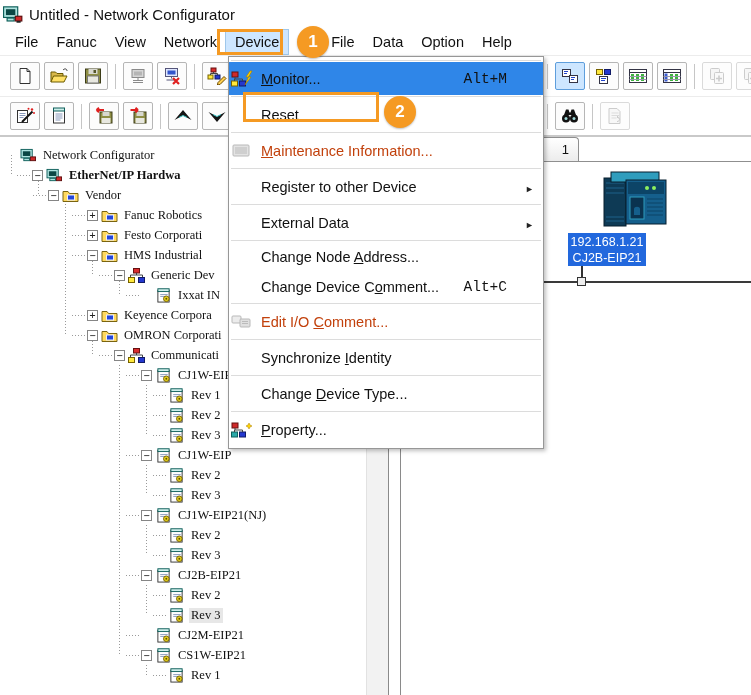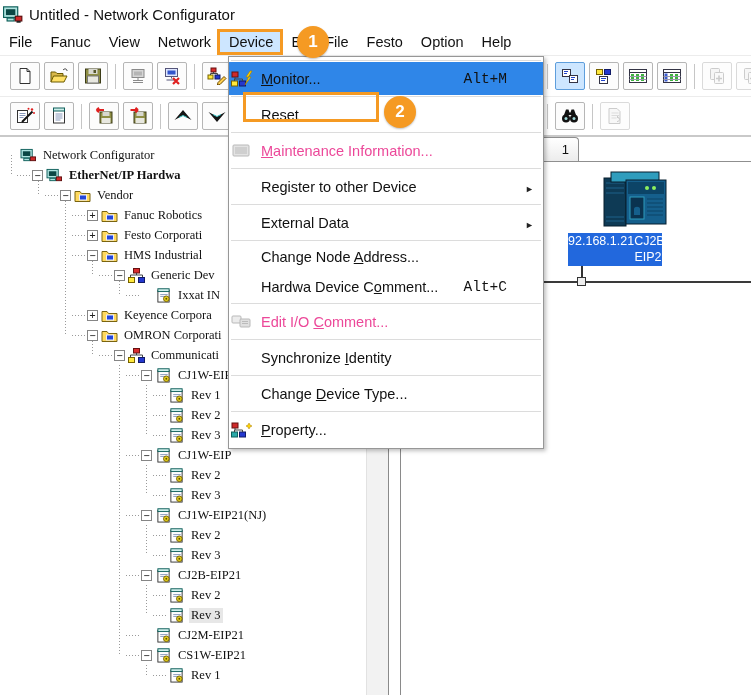--- a/index.html
+++ b/index.html
@@ -5,21 +5,21 @@
   html,body{margin:0;padding:0;}
   body{width:751px;height:695px;position:relative;background:#fff;overflow:hidden;
        font-family:"Liberation Sans",sans-serif;color:#111;}
   svg{display:block}
   
   .titlebar{position:absolute;left:0;top:0;width:100%;height:28px;display:flex;align-items:center;background:#fff;}
   .titlebar .appicon{margin:0 6px 0 3px}
   .titlebar .title{font-size:15px;}
   
   .menubar{position:absolute;left:0;top:28px;width:100%;height:28px;display:flex;align-items:center;
-           box-sizing:border-box;background:#fff;border-bottom:1px solid #ececec;font-size:14.5px;}
+           padding-left:6px;box-sizing:border-box;background:#fff;border-bottom:1px solid #ececec;font-size:14.5px;}
   .mitem{padding:4px 9px;}
   .mitem.active{background:#cde6ff;outline:1px solid #9fc7ea;text-align:center;}
   
   .tb{position:absolute;left:0;width:100%;display:flex;align-items:center;gap:4px;
       padding-left:10px;box-sizing:border-box;background:#fff;}
   .tb1{top:56px;height:41px;border-bottom:1px solid #ececec;}
   .tb2{top:97px;height:39px;border-bottom:1px solid #c9c9c9;}
   .tbtn{width:28px;height:26px;border:1px solid #b6b6b6;border-radius:2px;background:#fcfcfc;
         display:flex;align-items:center;justify-content:center;flex:none;}
   .tbtn.selected{background:#cde6ff;border-color:#5e9edc;}
@@ -29,31 +29,31 @@
   
   .treepanel{position:absolute;left:0;top:136px;width:389px;height:559px;background:#fff;
              border-top:1px solid #c9c9c9;border-right:1px solid #8a8a8a;box-sizing:border-box;overflow:hidden;}
   .scrollstrip{position:absolute;right:0;top:0;bottom:0;width:21px;background:#f2f2f2;border-left:1px solid #e2e2e2;}
   .canvas{position:absolute;left:400px;top:136px;width:351px;height:559px;background:#fff;
           border-top:1px solid #c9c9c9;border-left:1px solid #8a8a8a;box-sizing:border-box;}
   .tabline{position:absolute;left:0;top:24px;width:100%;height:1px;background:#8f8f8f;}
   .tab{position:absolute;left:124px;top:0;width:54px;height:24px;border:1px solid #8f8f8f;border-bottom:none;
        border-radius:4px 4px 0 0;background:linear-gradient(#ffffff,#ececec);font-size:13px;
        display:flex;align-items:center;justify-content:flex-end;padding-right:9px;box-sizing:border-box;}
-  .devlabel{position:absolute;left:167px;top:96px;width:94px;height:33px;background:#2268dd;color:#fff;
-            font-size:12.5px;line-height:1.28;text-align:center;display:flex;justify-content:center;}
+  .devlabel{position:absolute;left:167px;top:96px;width:78px;height:33px;background:#2268dd;color:#fff;
+            font-size:12.5px;line-height:1.28;text-align:center;display:flex;flex-direction:column;justify-content:center;}
   .dropwire{position:absolute;left:180px;top:129px;width:2px;height:13px;background:#333;}
   .trunk{position:absolute;left:0;top:144px;width:100%;height:2px;background:#3a3a3a;}
   .node{position:absolute;left:176px;top:140px;width:9px;height:9px;background:#eee;border:1px solid #333;box-sizing:border-box;}
   .plc{position:absolute;left:202px;top:34px;}
   
   .tree{position:absolute;left:0;top:8px;right:22px;}
   .trow{display:flex;align-items:center;height:20px;white-space:nowrap;overflow:hidden;
         font-family:Liberation Serif, serif;font-size:12.5px;}
-  .lv0{padding-left:6px}.lv1{padding-left:32px}.lv2{padding-left:60px}.lv3{padding-left:87px}
+  .lv0{padding-left:6px}.lv1{padding-left:32px}.lv2{padding-left:48px}.lv3{padding-left:87px}
   .lv4{padding-left:114px}.lv5{padding-left:141px}.lv6{padding-left:168px}
   .stub{width:14px;height:1px;margin-left:-15px;margin-right:1px;flex:none;
         background:repeating-linear-gradient(to right,#9a9a9a 0 1px,transparent 1px 3px);}
   .exp{width:11px;height:11px;border:1px solid #858585;background:#fff;flex:none;margin-right:3px;
        position:relative;box-sizing:border-box;}
   .exp::before{position:absolute;left:1px;top:-3px;width:7px;text-align:center;font:10px/11px "DejaVu Sans Mono",monospace;color:#222;}
   .exp.minus::before{content:"−";top:-1px;}
   .exp.plus::before{content:"+";top:-1px;}
   .noexp{width:14px;flex:none;}
   .ticon{width:17px;height:15px;flex:none;margin-right:4px;}
@@ -64,21 +64,21 @@
   
   .dropdown{position:absolute;left:228px;top:56px;width:316px;background:#fff;border:1px solid #979797;
             box-shadow:2px 2px 4px rgba(0,0,0,.25);z-index:50;padding:2px 0;box-sizing:border-box;font-size:14.5px;}
   .ditem{display:flex;align-items:center;height:33px;padding:0 8px 0 2px;}
   .ditem .micon{width:27px;height:20px;flex:none;margin-right:3px;display:flex;align-items:center;}
   .ditem .dlabel{flex:1;}
   .ditem .dshort{margin-right:18px;font-family:Liberation Mono, monospace;}
   .ditem .darrow{width:10px;flex:none;}
   .ditem.has-sub .darrow::before{content:"►";font-size:9px;color:#222;}
   .ditem.selected{background:#2f86e8;}
-  .ditem.disabled{color:#ec4899;}
+  .ditem.disabled{color:#c2410c;}
   .dsep{height:1px;background:#dcdcdc;margin:1px 2px;}
   
   .anno-box{position:absolute;border:3px solid #f59a23;z-index:60;box-sizing:border-box;}
   .anno-circle{position:absolute;width:32px;height:32px;border-radius:50%;background:#f59a23;color:#fff;
                display:flex;align-items:center;justify-content:center;font-weight:bold;font-size:17px;z-index:61;
                box-shadow:0 1px 2px rgba(0,0,0,.25);}
 </style>
 </head>
 <body>
 
@@ -95,21 +95,21 @@
   <span class="title">Untitled - Network Configurator</span>
 </div>
 
 <div class="menubar">
   <span class="mitem">File</span>
   <span class="mitem">Fanuc</span>
   <span class="mitem">View</span>
   <span class="mitem">Network</span>
   <span class="mitem active">Device</span>
   <span class="mitem">EDS File</span>
-  <span class="mitem">Festo</span>
+  <span class="mitem">Data</span>
   <span class="mitem">Option</span>
   <span class="mitem">Help</span>
 </div>
 
 <div class="tb tb1">
   <span class="tbtn">
       <svg viewBox="0 0 20 18" width="20" height="18">
         <path d="M5 1.5h7l3 3v12H5z" fill="#fff" stroke="#333"></path>
         <path d="M12 1.5v3h3" fill="none" stroke="#333"></path>
       </svg>
@@ -724,21 +724,21 @@
     </div>
   <div class="dsep"></div>
   <div class="ditem" style="height:30px">
       <span class="micon"></span>
       <span class="dlabel"><span>Change Node </span><u>A</u><span>ddress...</span></span>
       <span class="dshort"></span>
       <span class="darrow"></span>
     </div>
   <div class="ditem" style="height:30px">
       <span class="micon"></span>
-      <span class="dlabel"><span>Hardwa Device C</span><u>o</u><span>mment...</span></span>
+      <span class="dlabel"><span>Change Device C</span><u>o</u><span>mment...</span></span>
       <span class="dshort">Alt+C</span>
       <span class="darrow"></span>
     </div>
   <div class="dsep"></div>
   <div class="ditem disabled">
     <span class="micon">
         <svg viewBox="0 0 20 17" width="20" height="17">
           <rect x="1" y="3" width="9" height="7" rx="1" fill="#ececec" stroke="#b9b9b9"></rect>
           <rect x="9" y="6" width="10" height="8" rx="1" fill="#e0e0e0" stroke="#b9b9b9"></rect>
           <path d="M11 8.5h6M11 10.5h6" stroke="#bbb" fill="none"></path>

